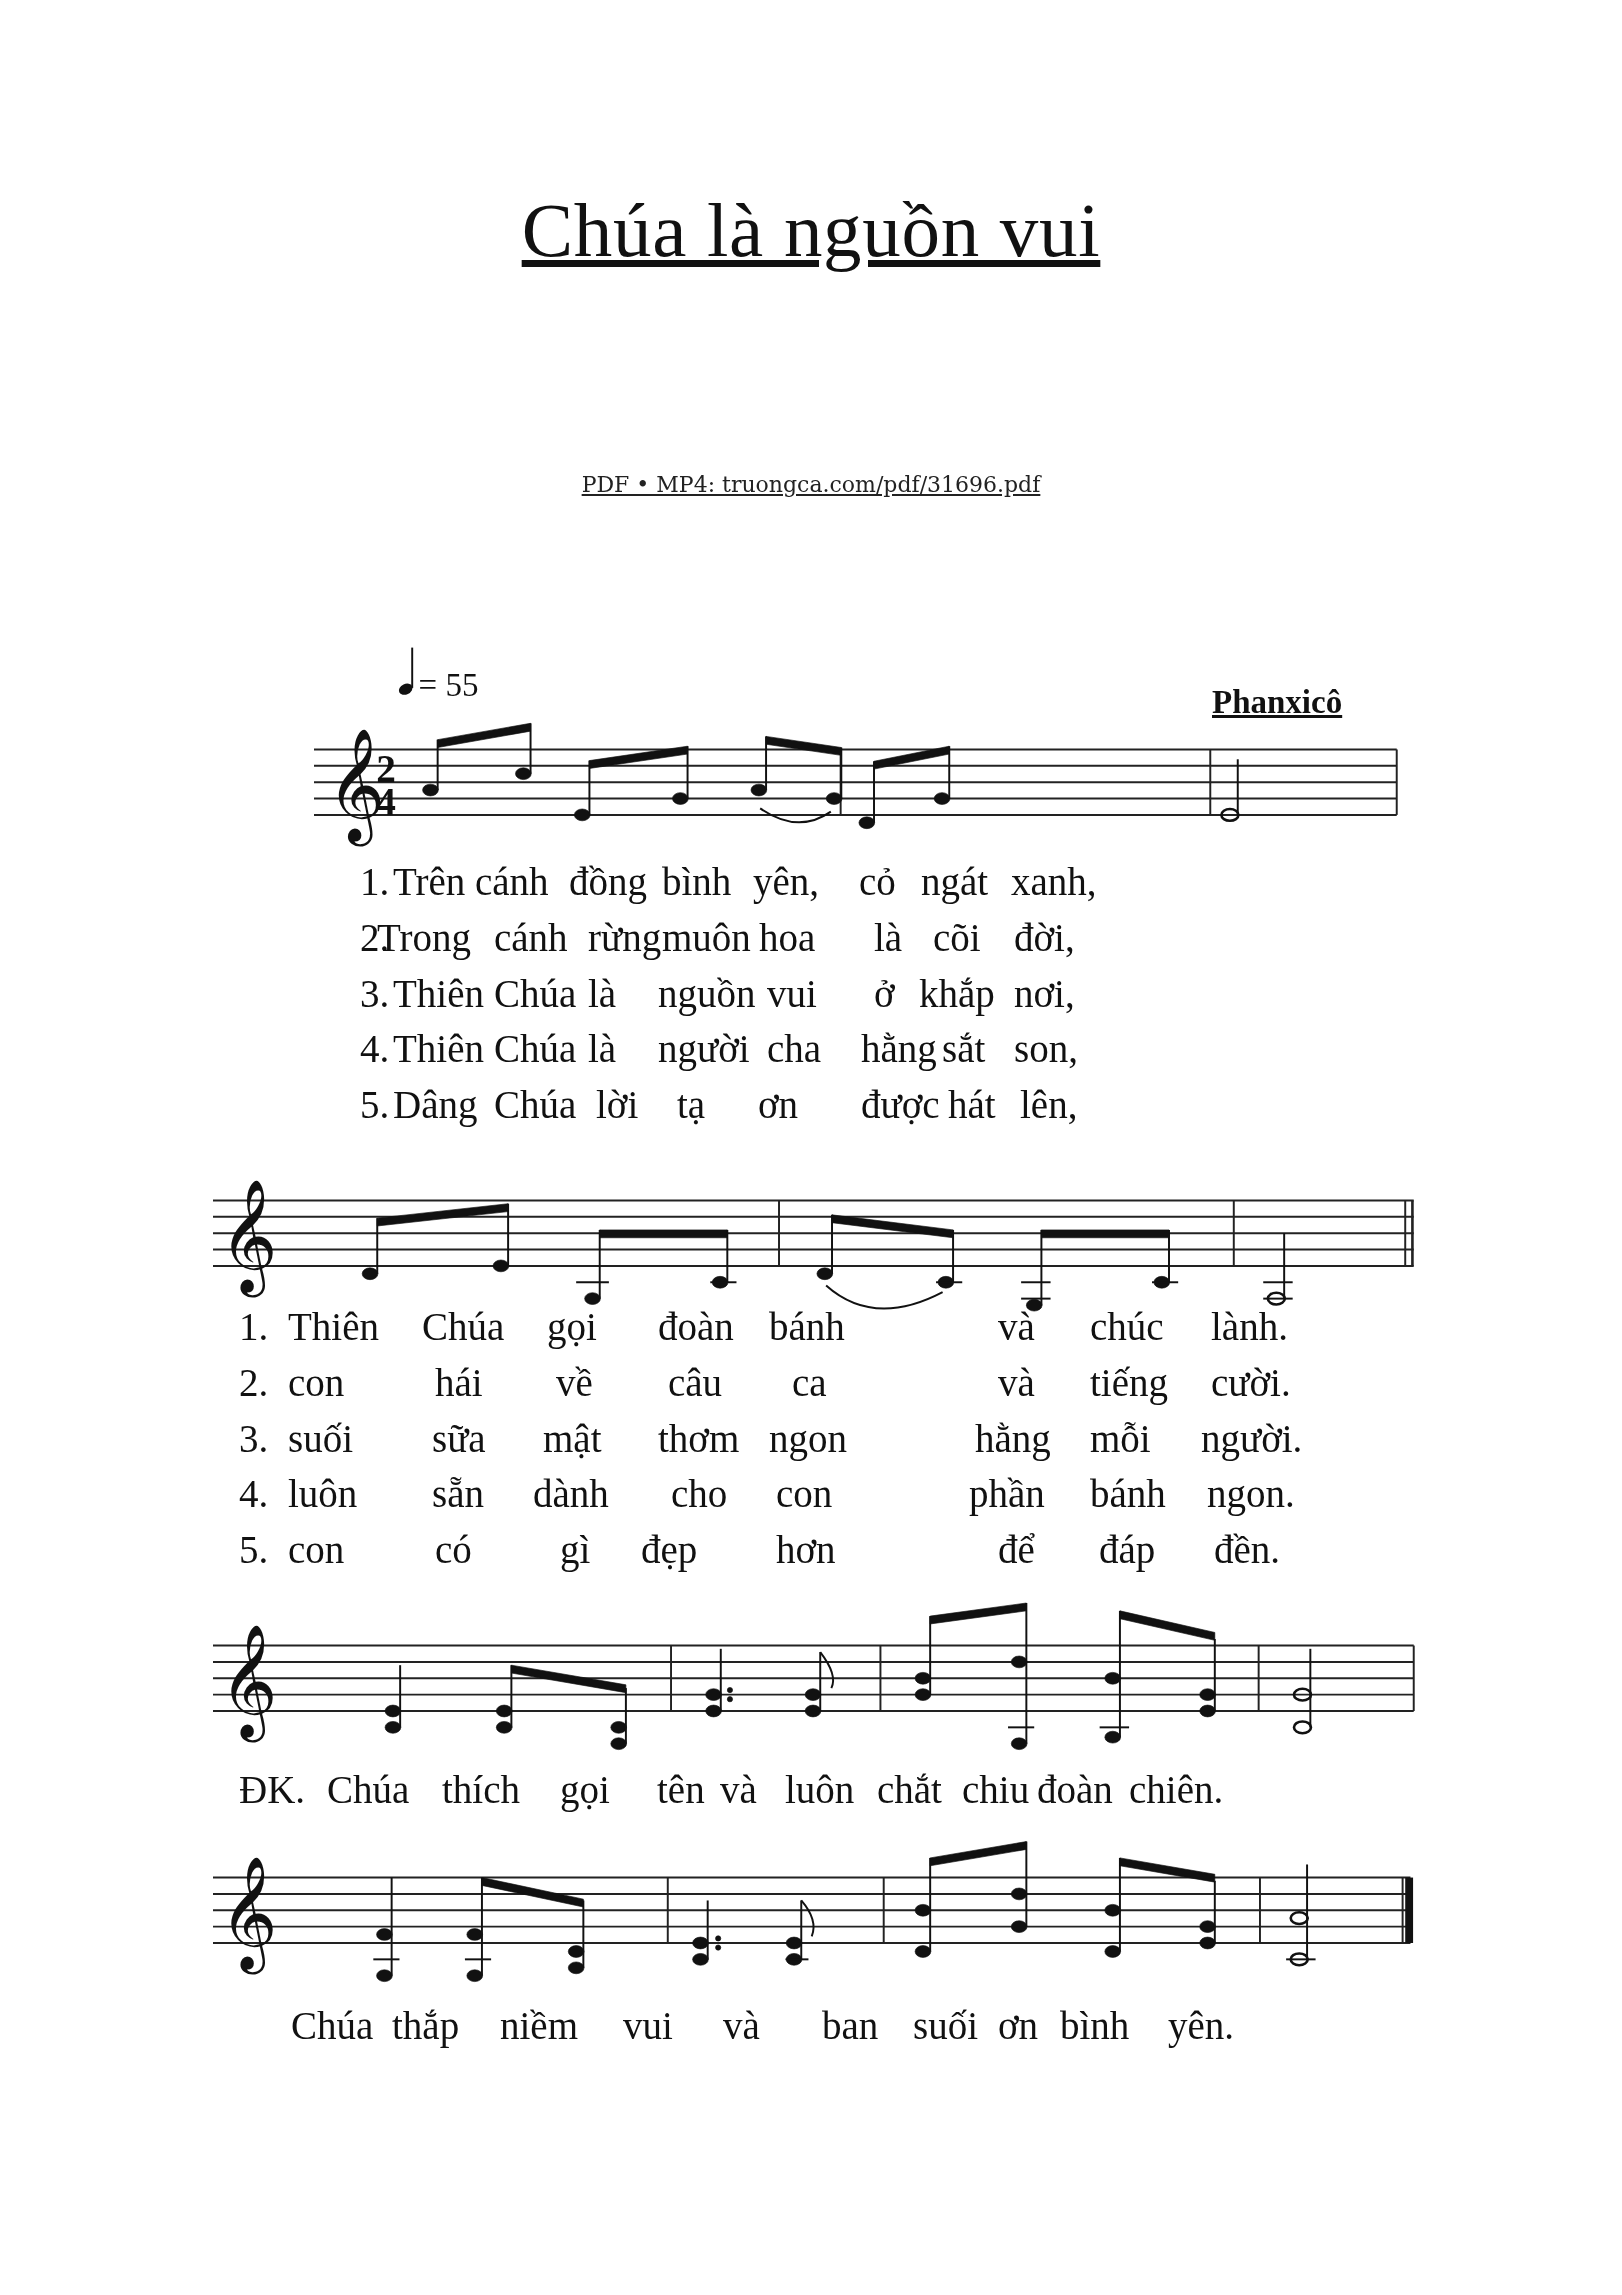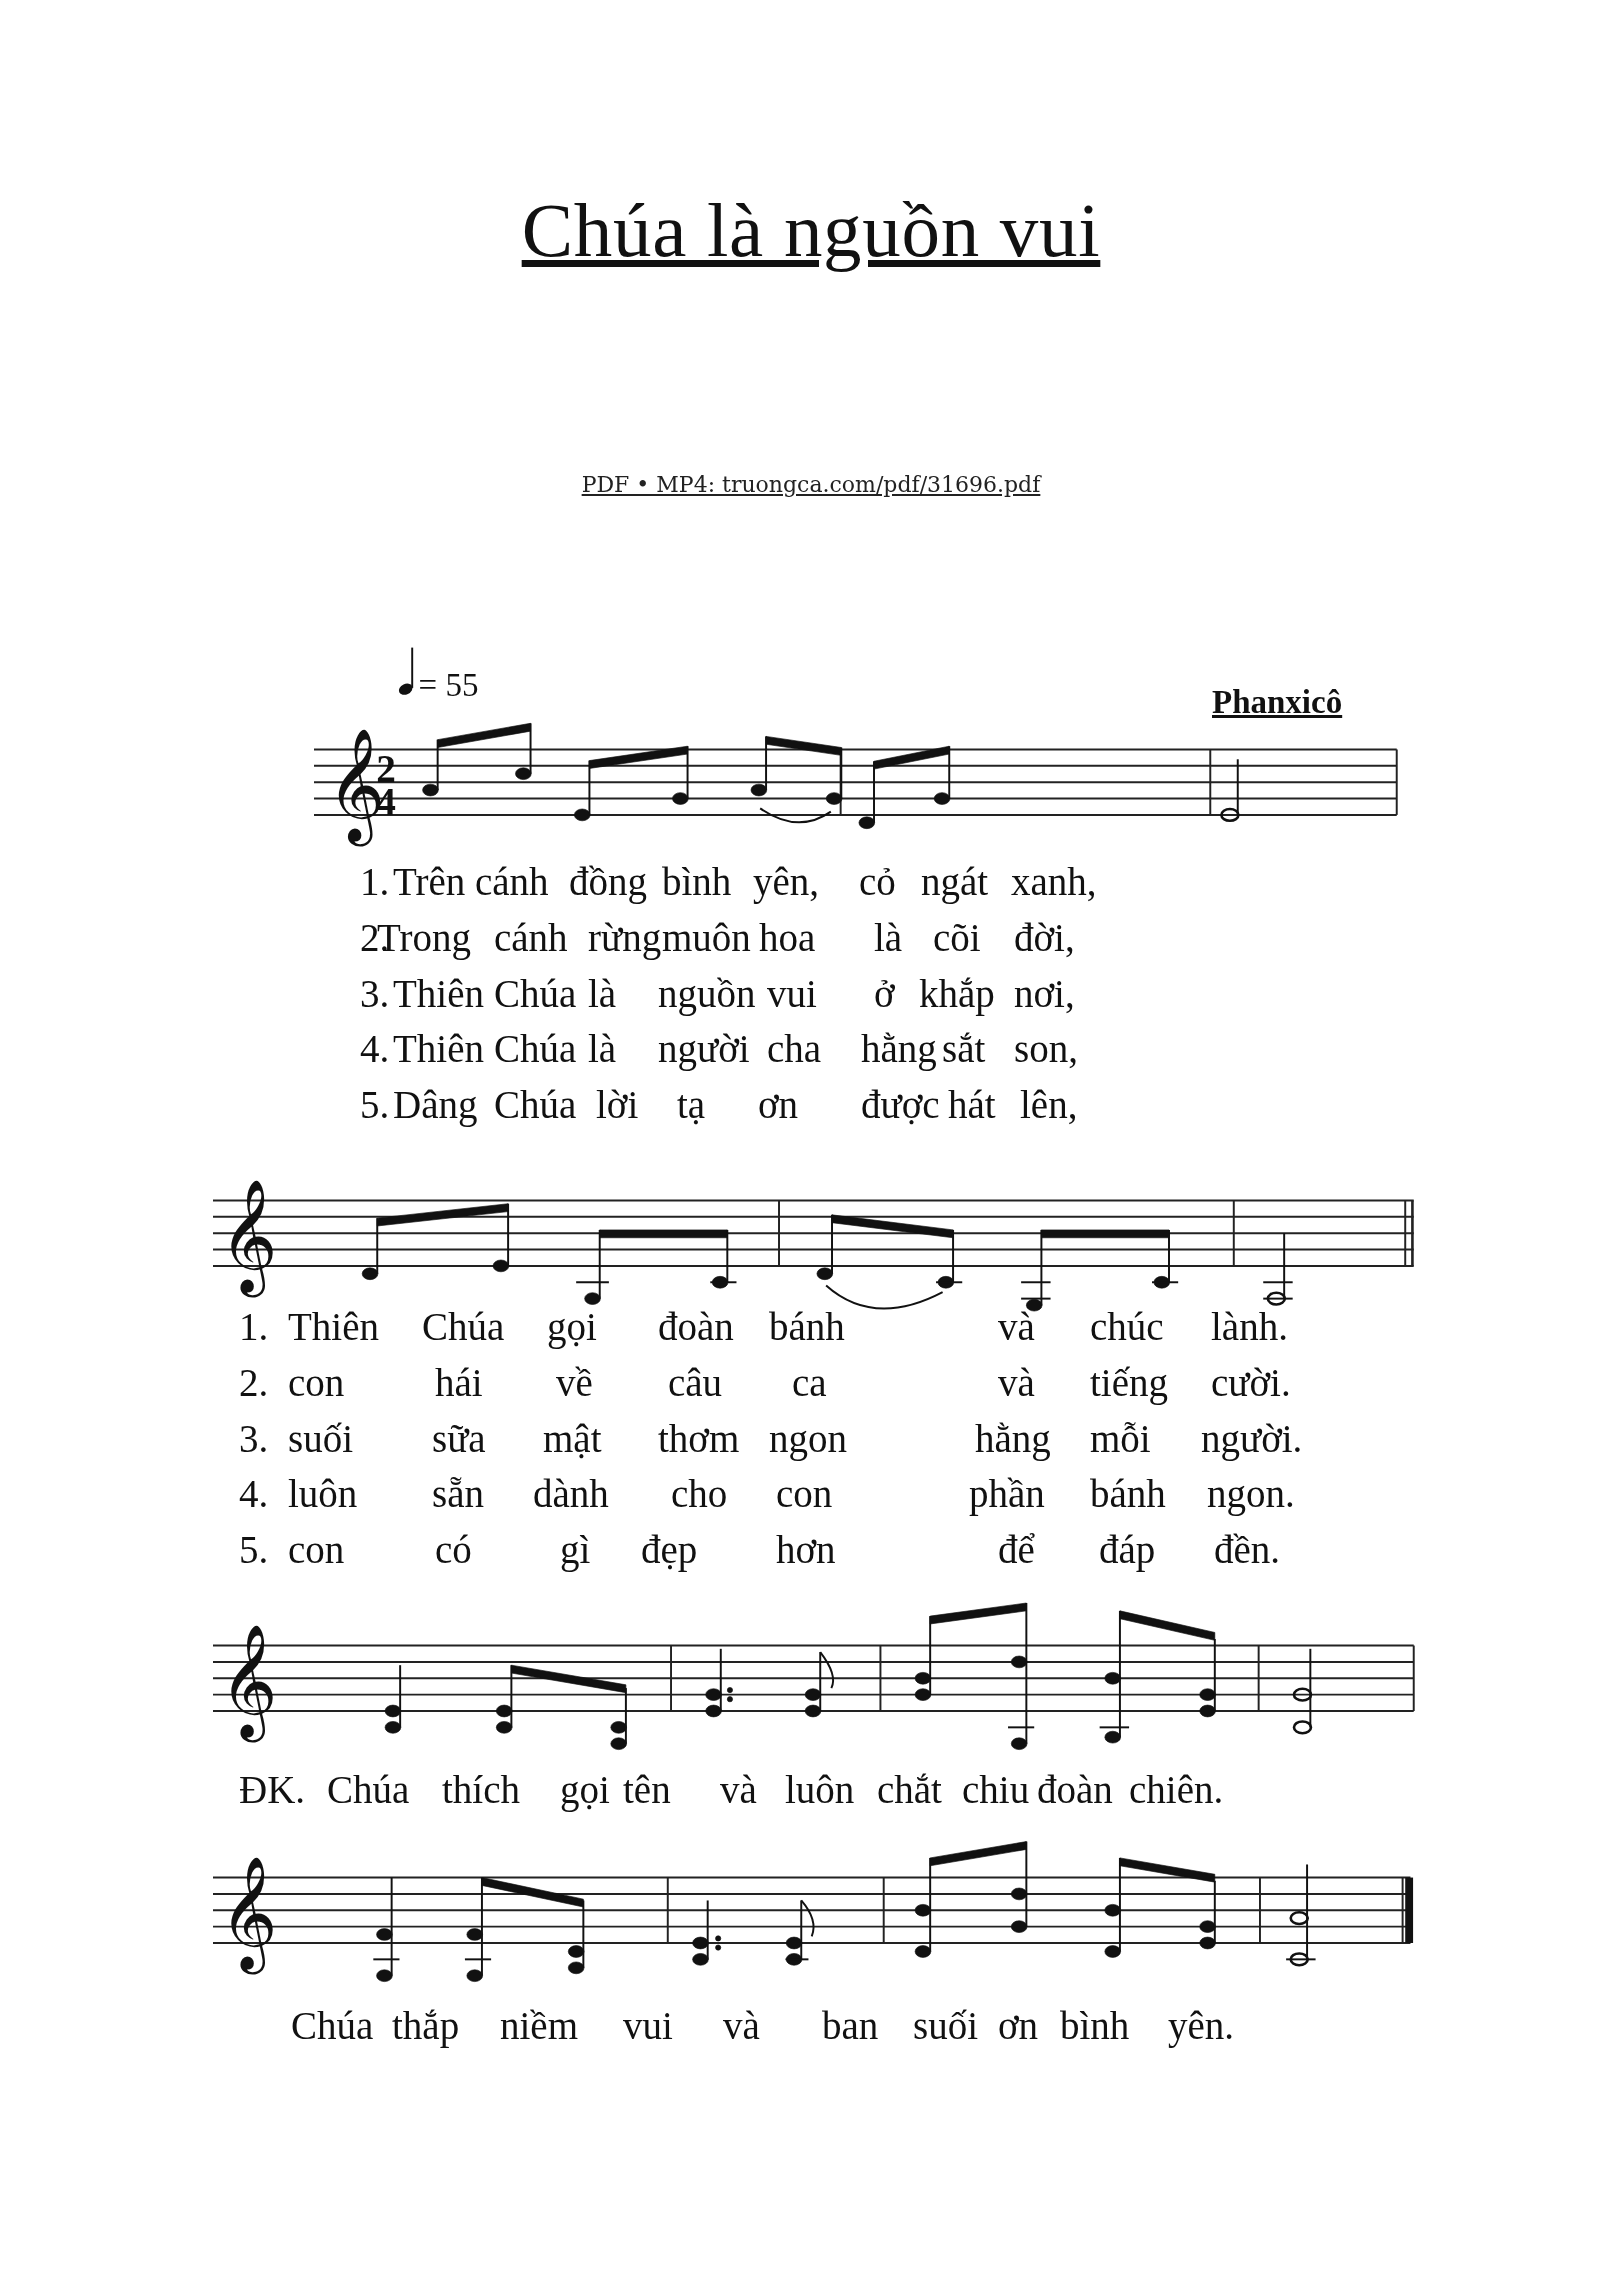--- a/index.html
+++ b/index.html
@@ -291,21 +291,21 @@
     <ellipse cx="1665" cy="190" rx="13" ry="9" fill="none" stroke-width="4"></ellipse>
     <line x1="1677" y1="190" x2="1677" y2="70" stroke-width="3"></line>
   </g>
 </svg>
 
 <div class="lyr" style="left:239px;top:1770px">
   <span style="left:0">ĐK.</span>
     <span style="left:88px">Chúa</span>
     <span style="left:203px">thích</span>
     <span style="left:321px">gọi</span>
-    <span style="left:384px">tên</span>
+    <span style="left:418px">tên</span>
     <span style="left:481px">và</span>
     <span style="left:546px">luôn</span>
     <span style="left:638px">chắt</span>
     <span style="left:723px">chiu</span>
     <span style="left:798px">đoàn</span>
     <span style="left:890px">chiên.</span>
 </div>
 
 <svg class="staff" style="left:213px;top:1835px" width="1204" height="144" viewBox="0 0 1840 220">
   <g stroke="#222" stroke-width="3">

